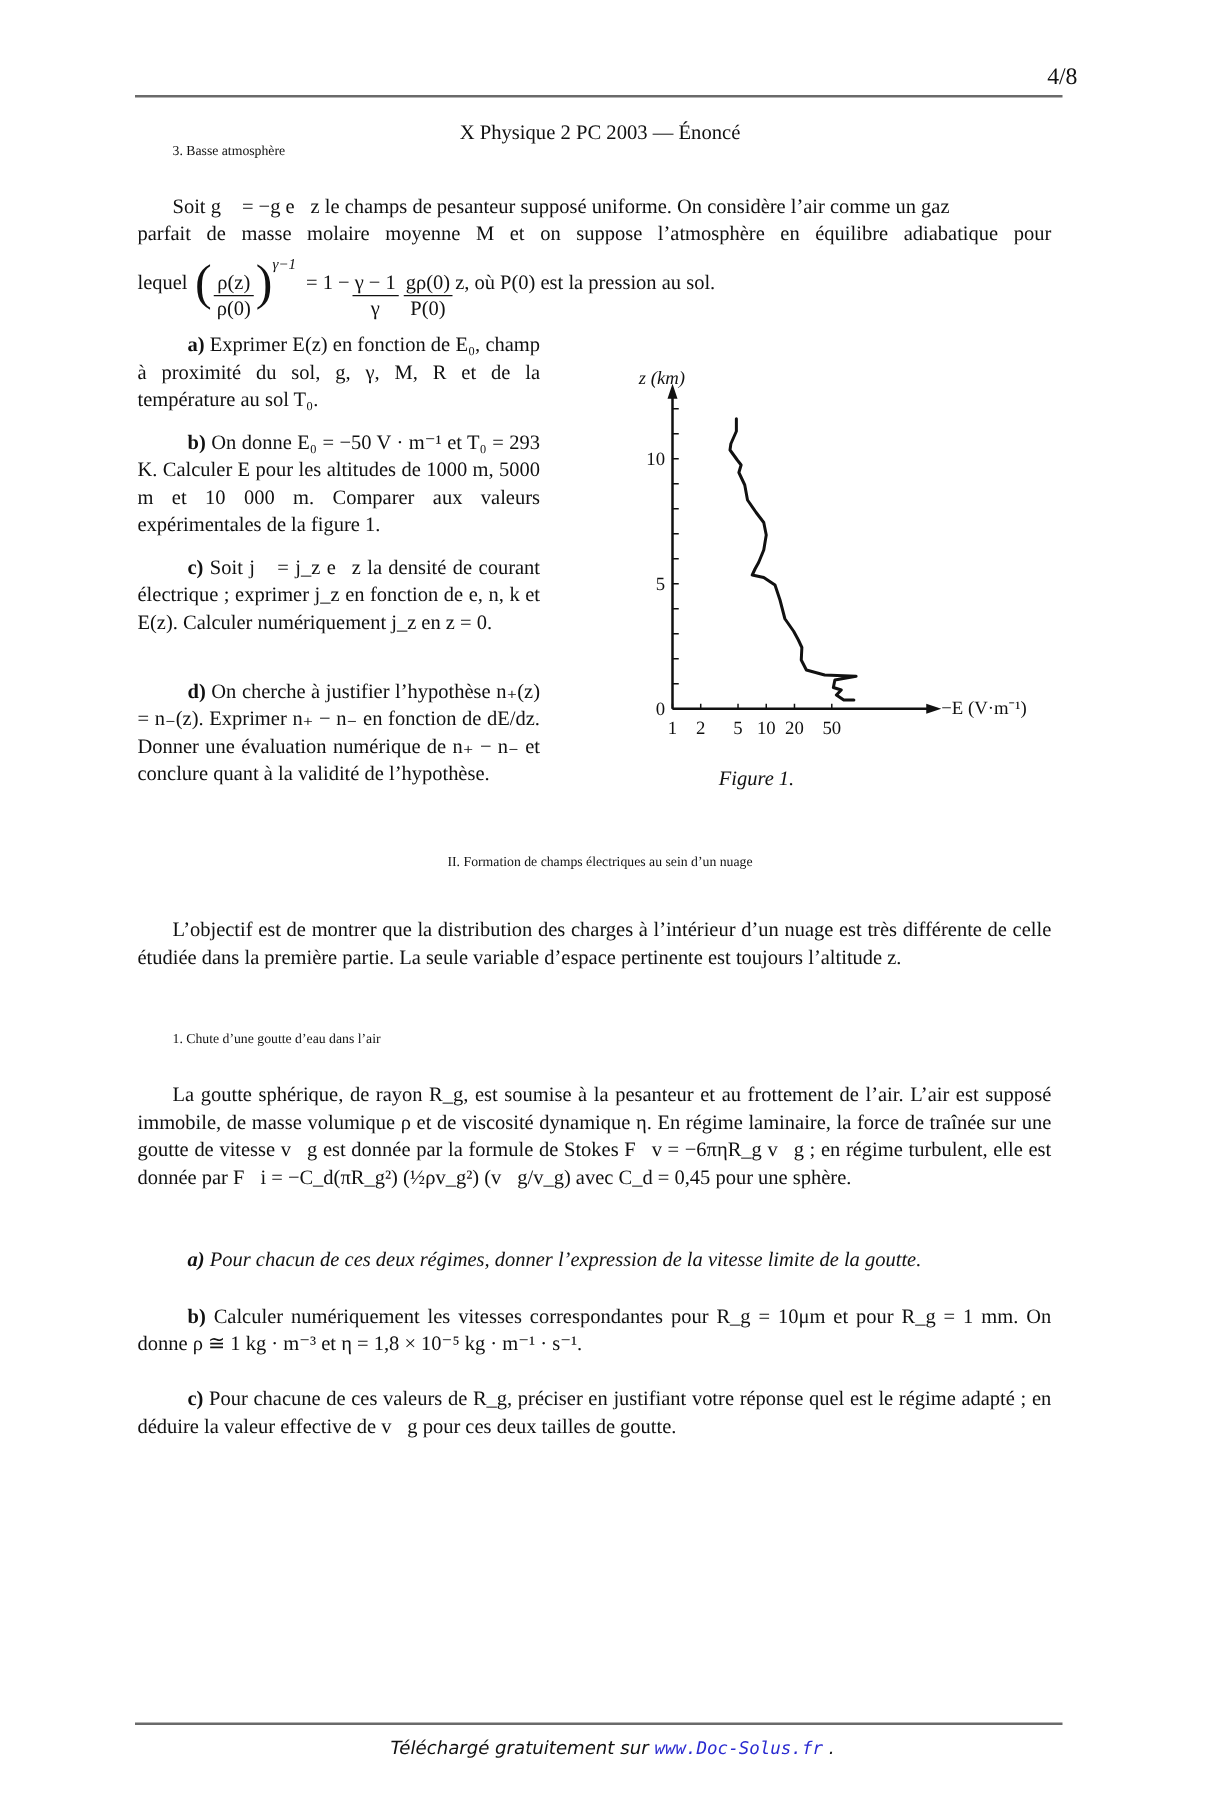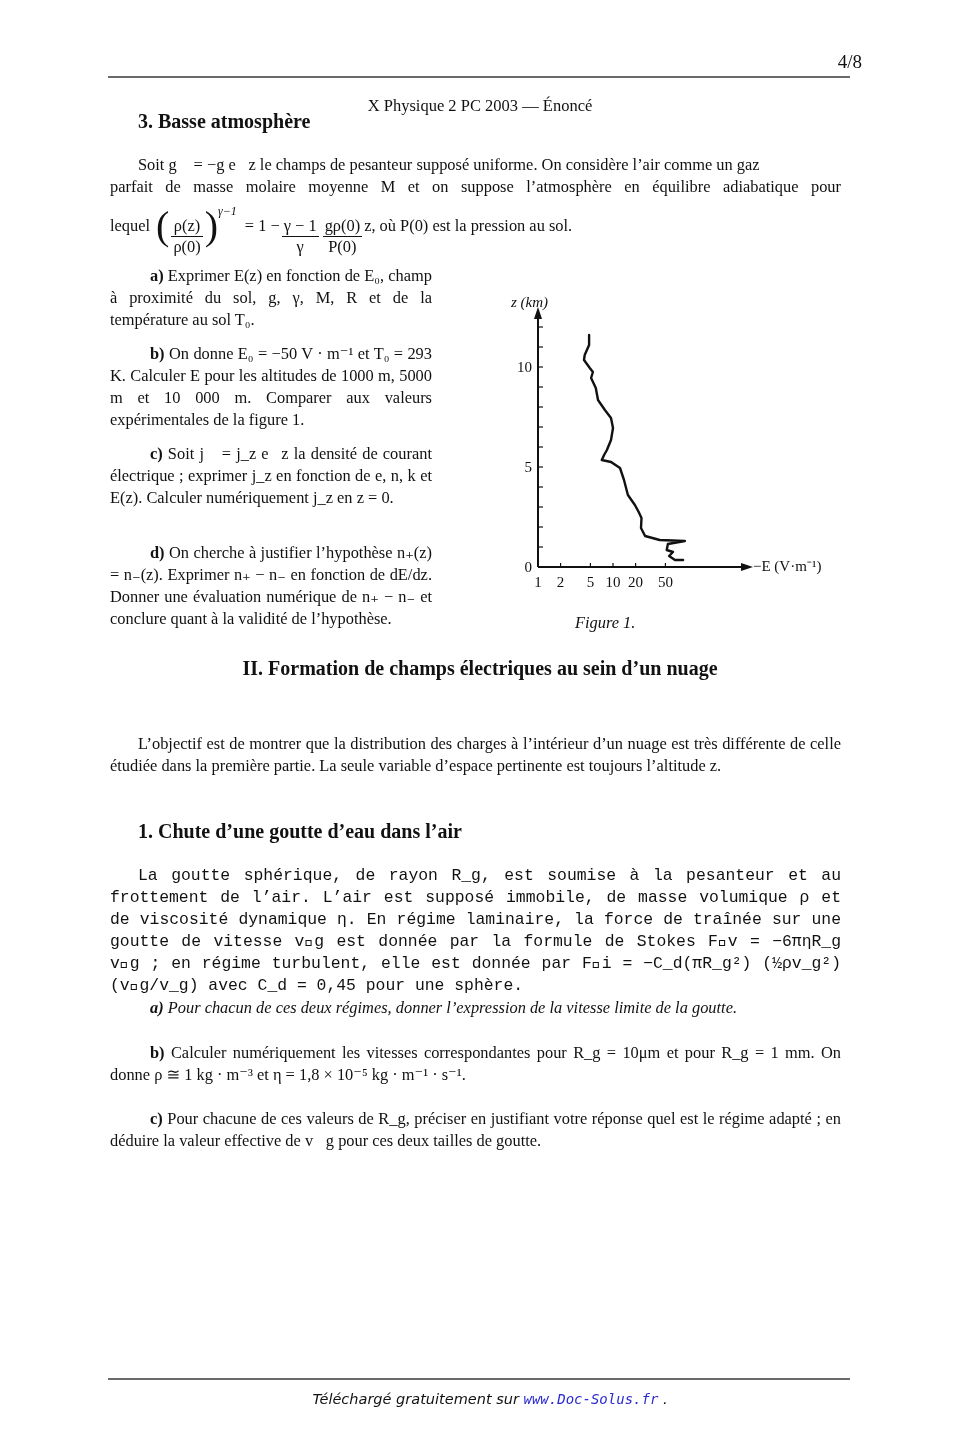--- a/index.html
+++ b/index.html
@@ -5,21 +5,21 @@
     html, body { margin: 0; padding: 0; background: #ffffff; }
     body {
       width: 980px; height: 1441px; position: relative; overflow: hidden;
       font-family: "Liberation Serif", "DejaVu Serif", serif;
       color: #111111; font-size: 16.4px; line-height: 22px;
     }
     .abs { position: absolute; }
     .header-title { left: 0; width: 960px; top: 53px; text-align: center; font-size: 16.5px; margin-top: 42px; }
     .header-page { right: 118px; top: 51px; font-size: 19px; }
     .rule { left: 108px; width: 742px; height: 2px; background: #6a6a6a; }
-    .h3 { font-weight: bold; font-size: 20px; }
+    .h3 { font-weight: normal; font-size: 11px; }
     .para { left: 110px; width: 731px; text-align: justify; }
     .para .indent { display: inline-block; width: 28px; }
     .col { left: 110px; width: 322px; text-align: justify; }
     .b { font-weight: bold; }
     .frac { display: inline-block; vertical-align: middle; text-align: center; margin: 0 2px; }
     .frac > span { display: block; line-height: 20px; padding: 0 2px; }
     .frac > span.num { border-bottom: 1px solid #111; margin-top: 20px; }
     .paren { font-size: 40px; vertical-align: middle; line-height: 40px; font-weight: 200; }
     .formula-line { left: 110px; top: 198px; width: 740px; height: 56px; display: flex; align-items: center; white-space: nowrap; }
     .caption { left: 575px; width: 130px; top: 612px; text-align: left; font-style: italic; }
@@ -113,29 +113,29 @@
       <text x="118" y="302" text-anchor="middle">10</text>
       <line x1="140.5772496747986" y1="282" x2="140.5772496747986" y2="278" stroke="#111" stroke-width="1.2"></line>
       <text x="140.5772496747986" y="302" text-anchor="middle">20</text>
       <line x1="170.4227503252014" y1="282" x2="170.4227503252014" y2="278" stroke="#111" stroke-width="1.2"></line>
       <text x="170.4227503252014" y="302" text-anchor="middle">50</text>
       <path d="M94.1 50.0 L94.1 60.0 L89.7 70.0 L89.0 75.0 L94.8 83.0 L97.9 87.0 L96.1 93.0 L100.8 103.0 L103.0 115.0 L109.9 125.0 L116.0 133.0 L118.0 143.0 L116.0 155.0 L111.9 165.0 L109.1 170.0 L106.8 175.0 L116.0 177.0 L125.0 183.0 L129.0 195.0 L132.9 210.0 L139.9 220.0 L143.7 227.0 L146.5 233.0 L146.0 243.0 L150.1 251.0 L164.7 255.0 L189.9 256.0 L172.9 259.0 L171.7 265.0 L178.0 267.0 L174.1 271.0 L180.0 275.0 L188.1 275.0" fill="none" stroke="#111" stroke-width="2.4" stroke-linejoin="round" stroke-linecap="round"></path>
     </g>
 </svg>
 <div class="abs caption">Figure 1.</div>
 
-<div class="abs h3" style="left:0; width:960px; text-align:center; top:657px;">II. Formation de champs électriques au sein d’un nuage</div>
+<div class="abs h3" style="left:0; width:960px; text-align:center; top:679px;">II. Formation de champs électriques au sein d’un nuage</div>
 
 <div class="abs para" style="top:733px;">
   <span class="indent"></span><span>L’objectif est de montrer que la distribution des charges à l’intérieur d’un nuage est très différente de celle étudiée dans la première partie. La seule variable d’espace pertinente est toujours l’altitude z.</span>
 </div>
 
 <div class="abs h3" style="left:138px; top:820px;">1. Chute d’une goutte d’eau dans l’air</div>
 
-<div class="abs para" style="top:865px;font-family:Liberation Mono, monospace;">
+<div class="abs para" style="top:865px;">
   <span class="indent"></span><span>La goutte sphérique, de rayon R_g, est soumise à la pesanteur et au frottement de l’air. L’air est supposé immobile, de masse volumique ρ et de viscosité dynamique η. En régime laminaire, la force de traînée sur une goutte de vitesse v⃗g est donnée par la formule de Stokes F⃗v = −6πηR_g v⃗g ; en régime turbulent, elle est donnée par F⃗i = −C_d(πR_g²) (½ρv_g²) (v⃗g/v_g) avec C_d = 0,45 pour une sphère.</span>
 </div>
 
 <div class="abs para" style="top:997px;font-style:italic;">
   <span class="indent" style="width:40px;"></span><span class="b">a)</span>
   <span>Pour chacun de ces deux régimes, donner l’expression de la vitesse limite de la goutte.</span>
 </div>
 <div class="abs para" style="top:1042px;">
   <span class="indent" style="width:40px;"></span><span class="b">b)</span>
   <span>Calculer numériquement les vitesses correspondantes pour R_g = 10μm et pour R_g = 1 mm. On donne ρ ≅ 1 kg · m⁻³ et η = 1,8 × 10⁻⁵ kg · m⁻¹ · s⁻¹.</span>

